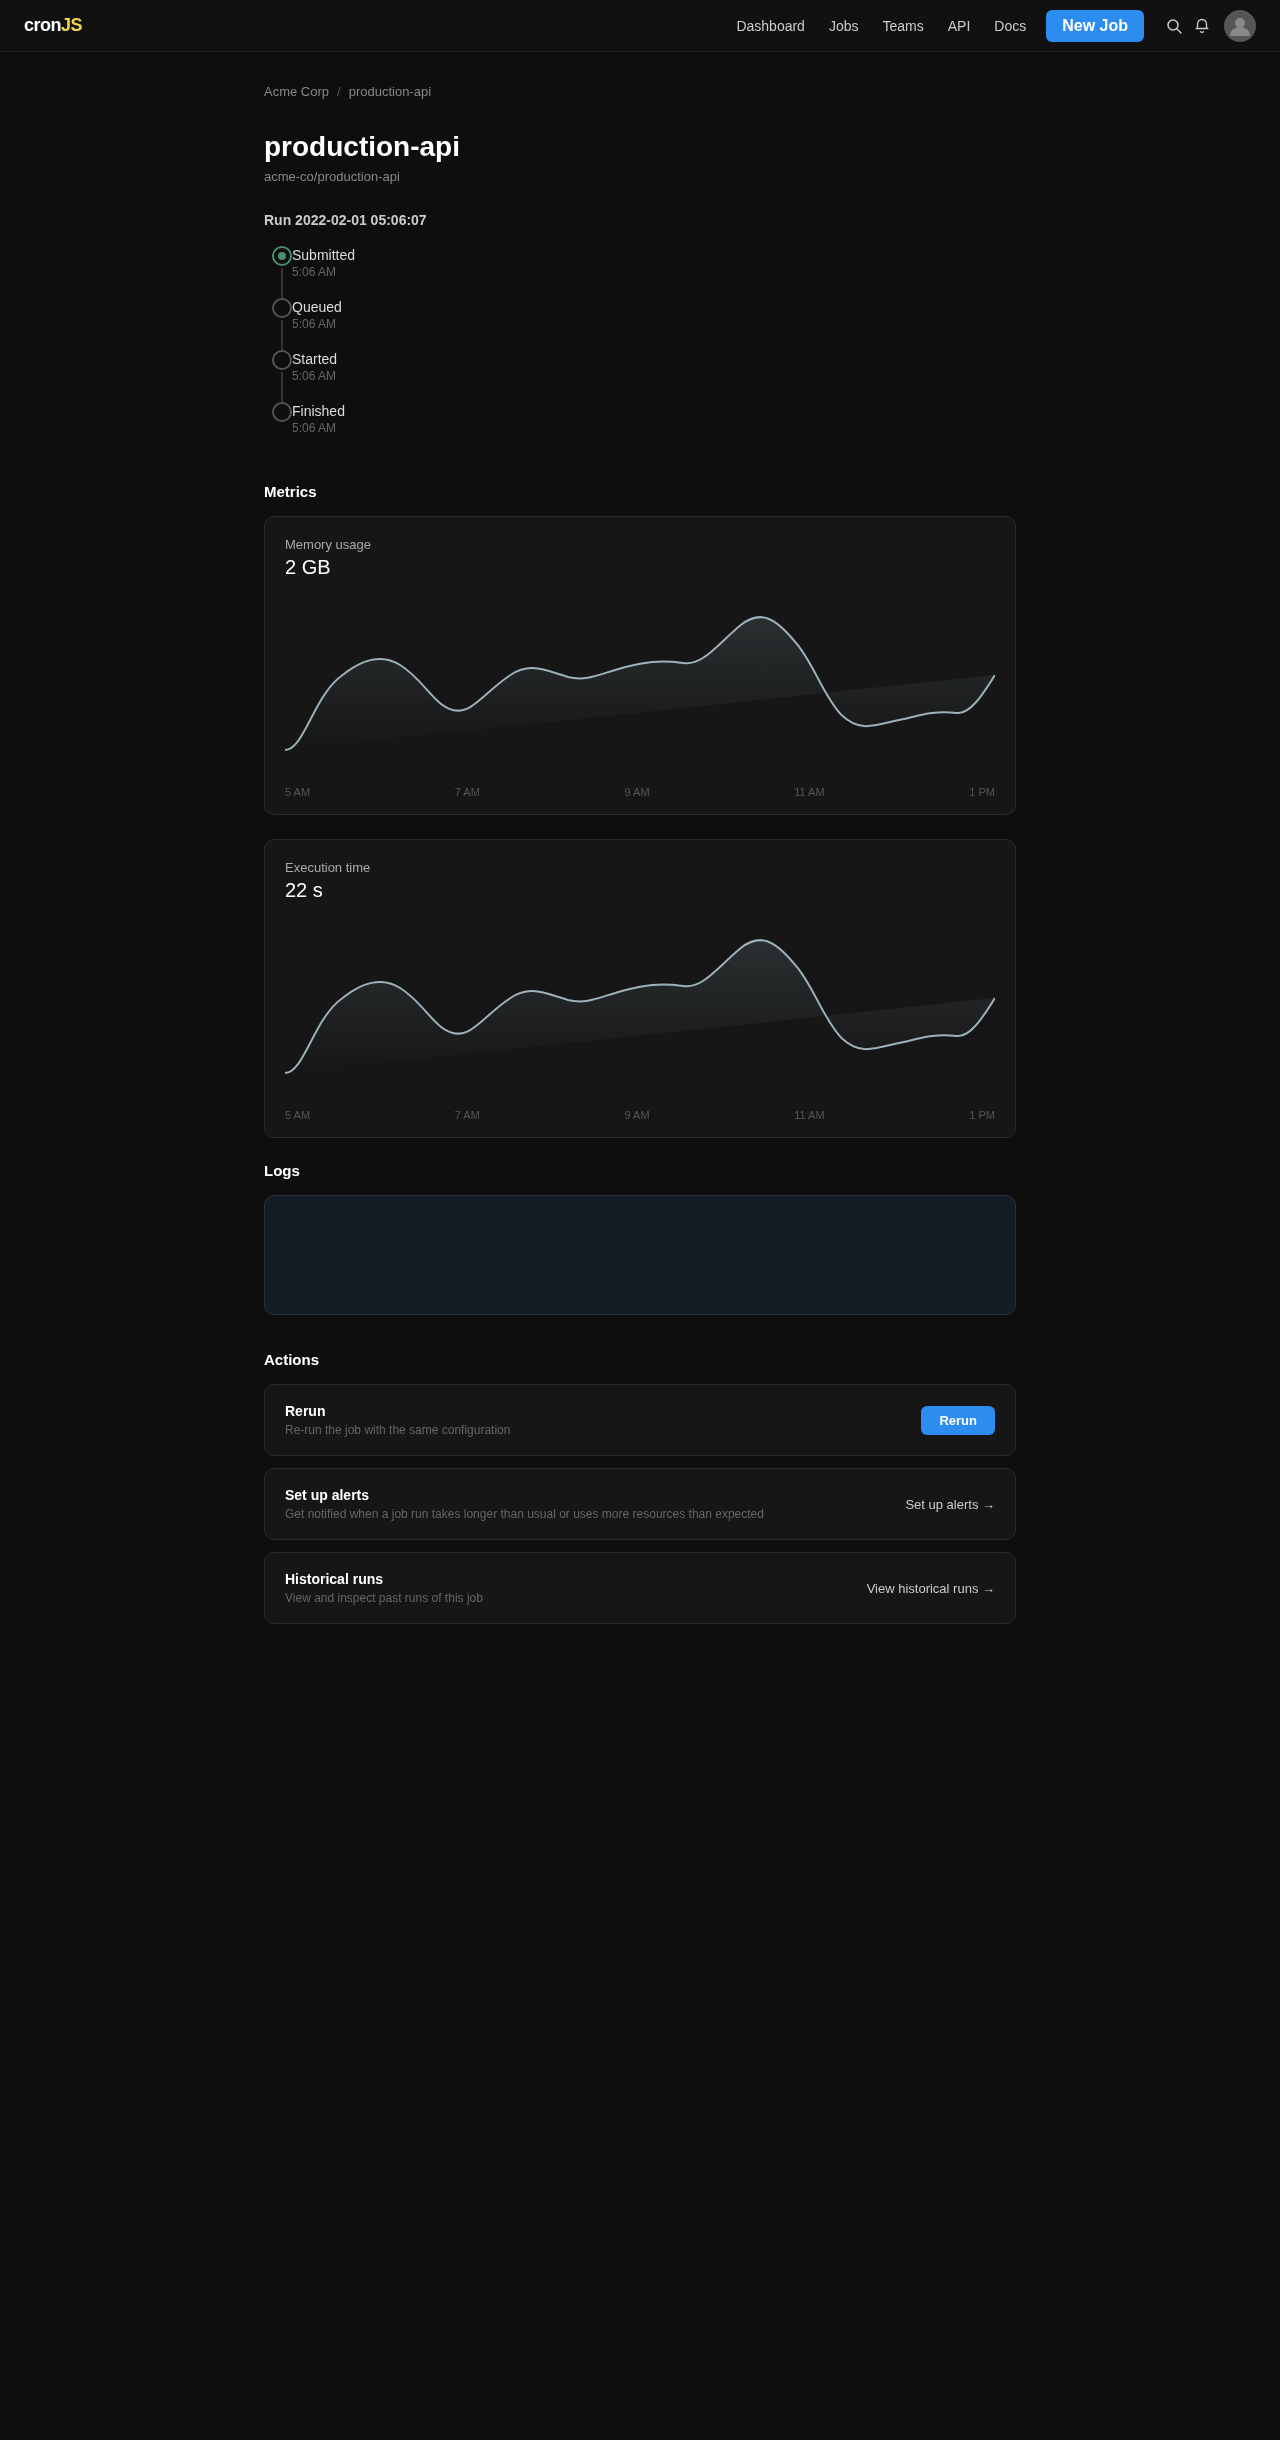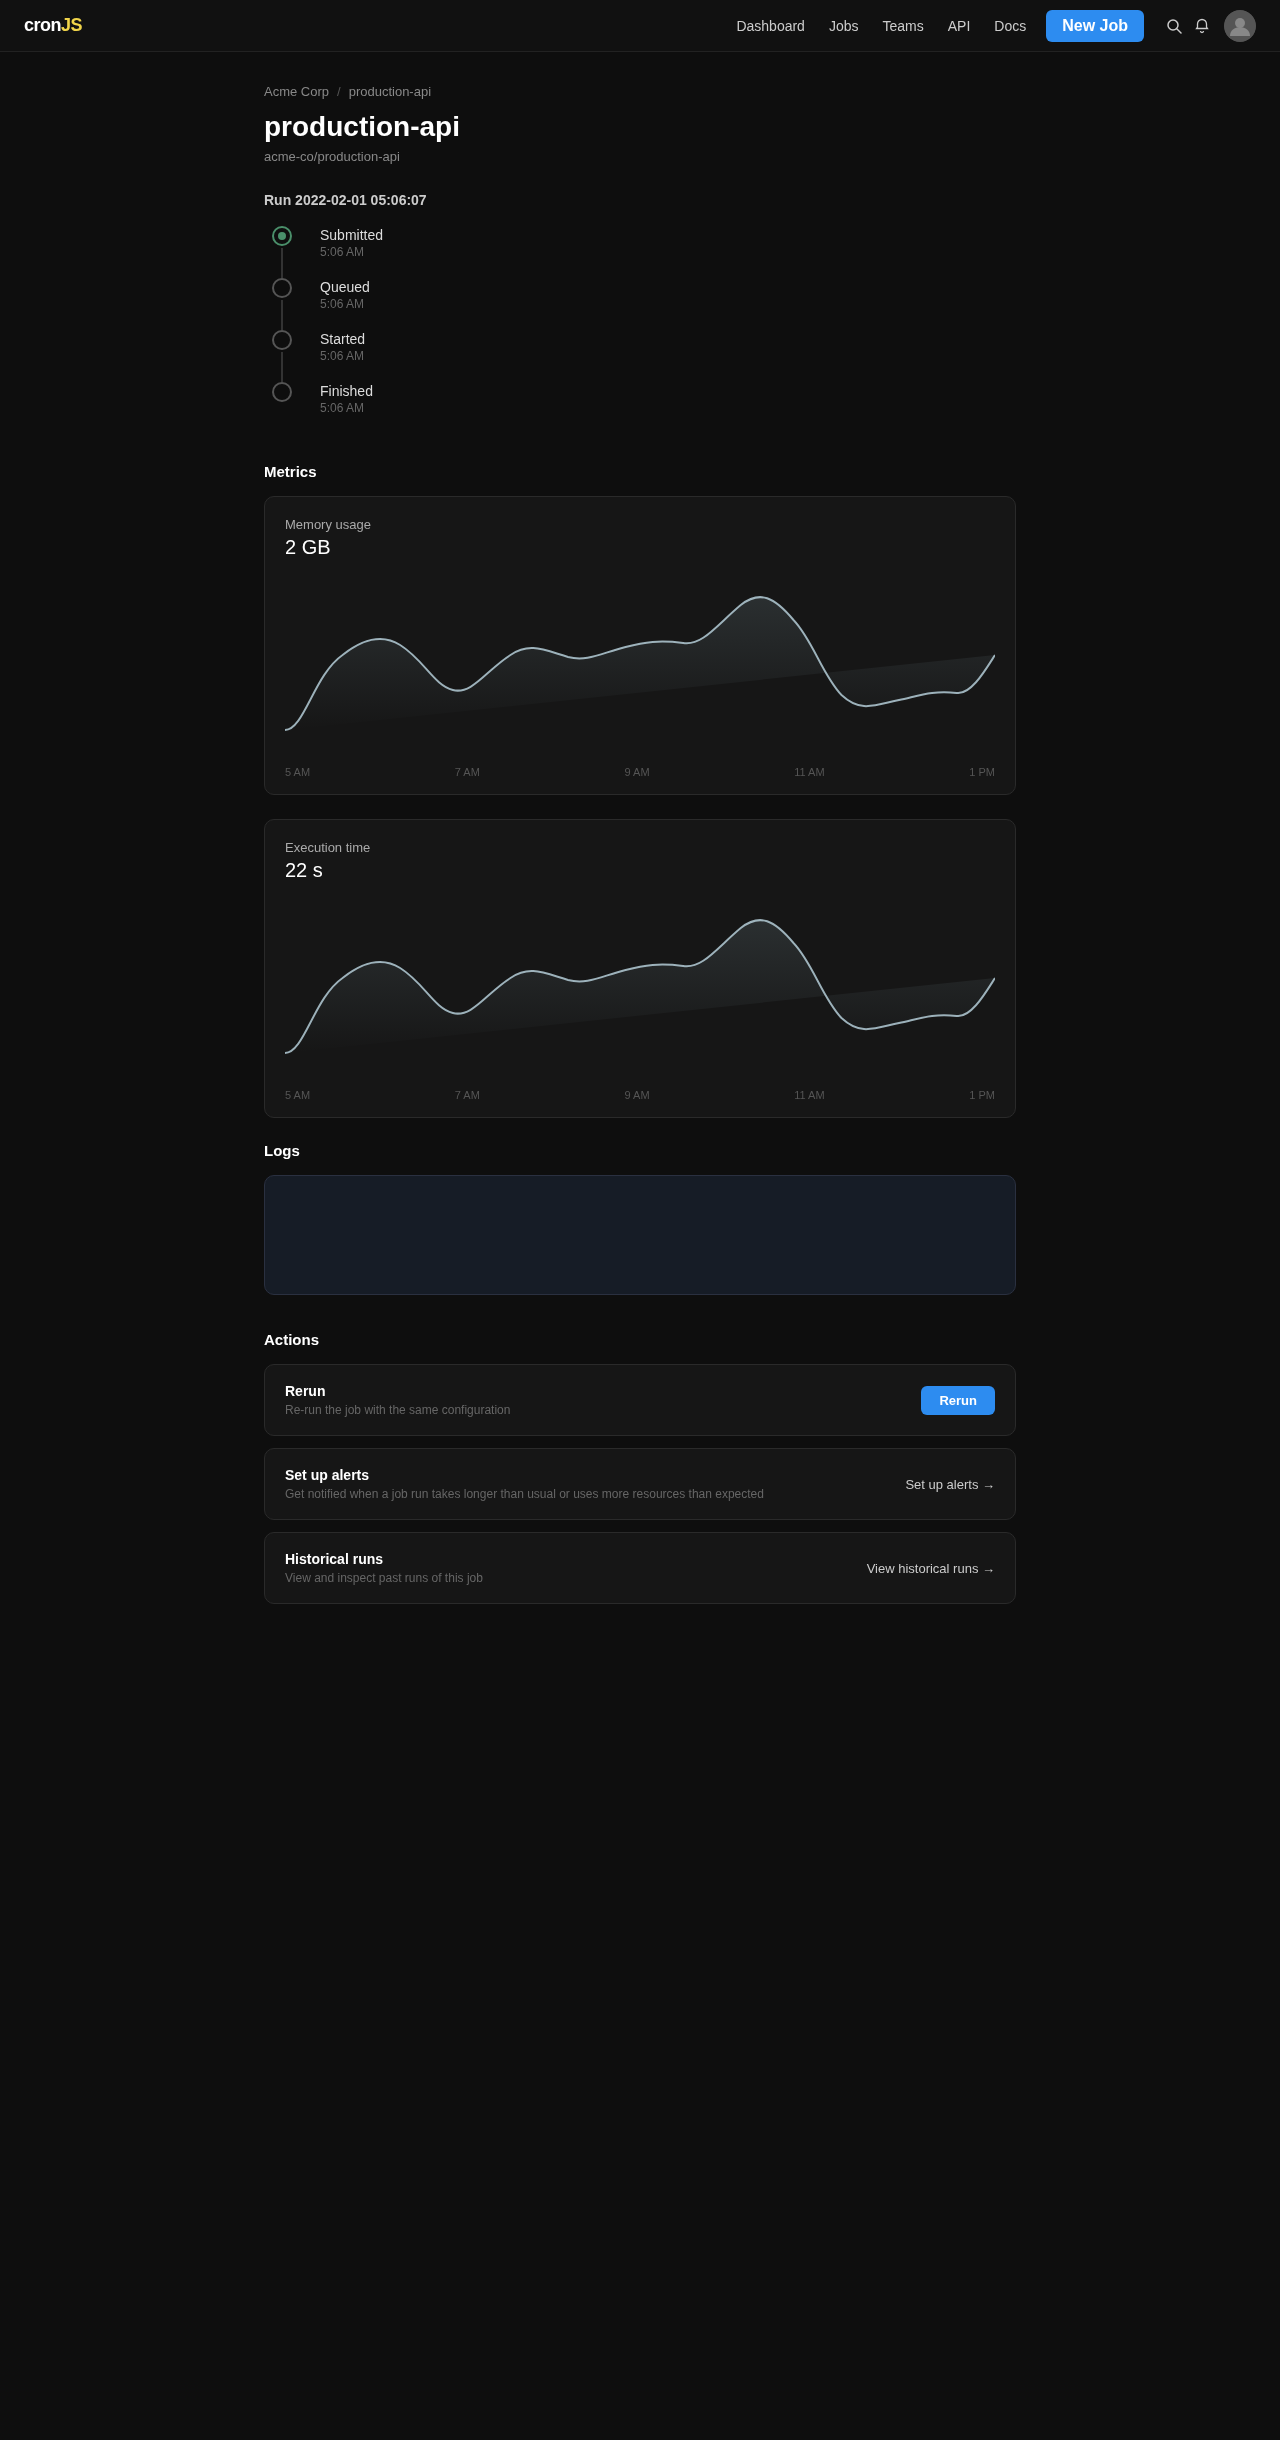--- a/index.html
+++ b/index.html
@@ -90,21 +90,21 @@
       padding: 32px 24px 80px;
     }
 
     
     .breadcrumb {
       display: flex;
       align-items: center;
       gap: 8px;
       color: #888;
       font-size: 13px;
-      margin-bottom: 12px;
+      margin-bottom: 32px;
     }
     .breadcrumb a {
       color: #888;
       text-decoration: none;
     }
     .breadcrumb-sep { color: #555; }
 
     
     .page-title {
       font-size: 28px;
@@ -128,21 +128,21 @@
     
     .timeline {
       display: flex;
       flex-direction: column;
       margin-bottom: 36px;
       padding-left: 8px;
     }
     .timeline-item {
       display: flex;
       align-items: flex-start;
-      gap: 28px;
+      gap: 0;
       position: relative;
     }
     .timeline-item:not(:last-child) {
       padding-bottom: 0;
     }
     .timeline-dot-col {
       display: flex;
       flex-direction: column;
       align-items: center;
       min-width: 20px;

